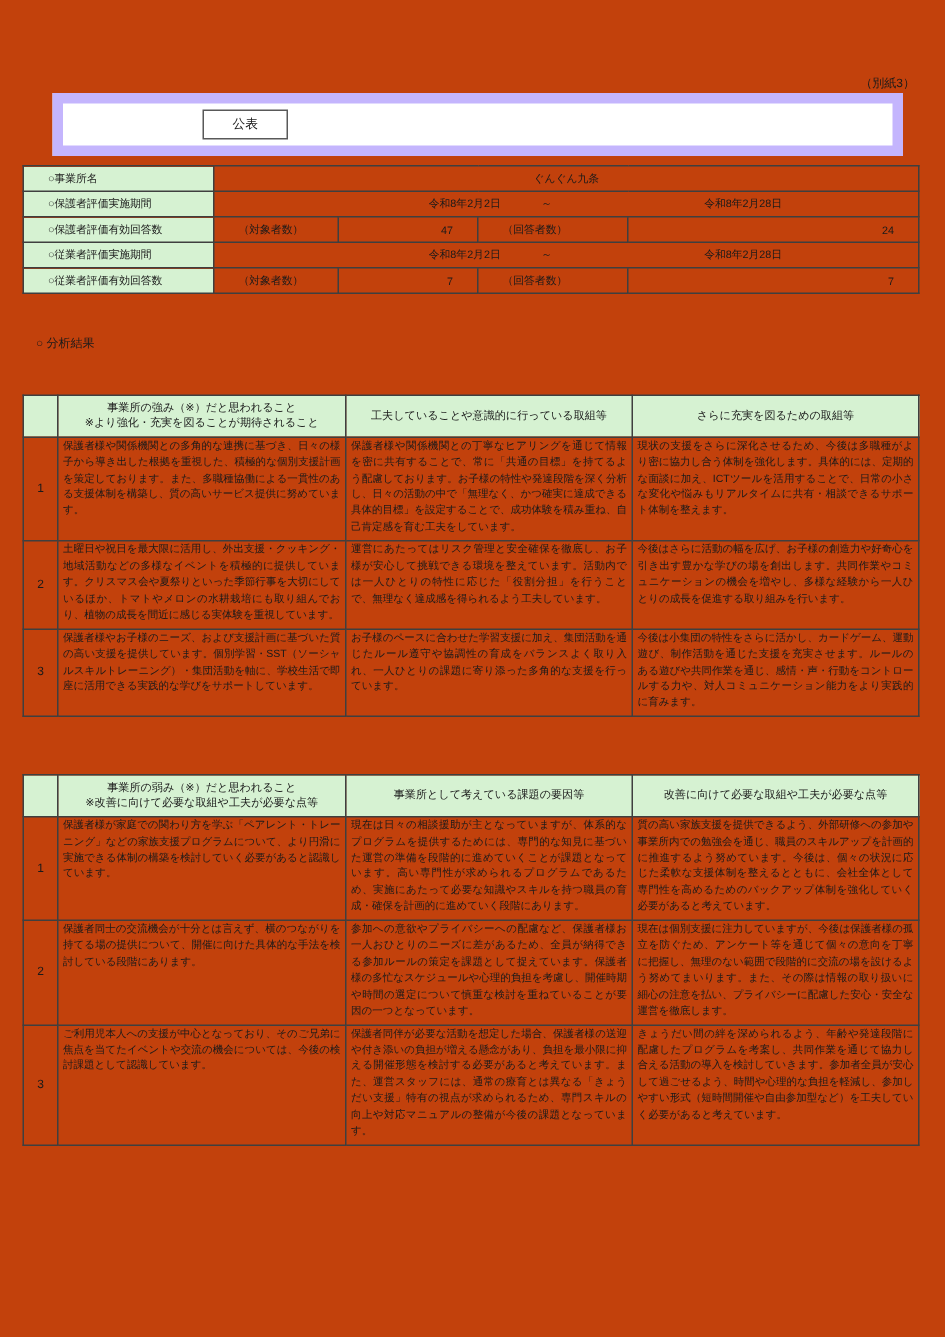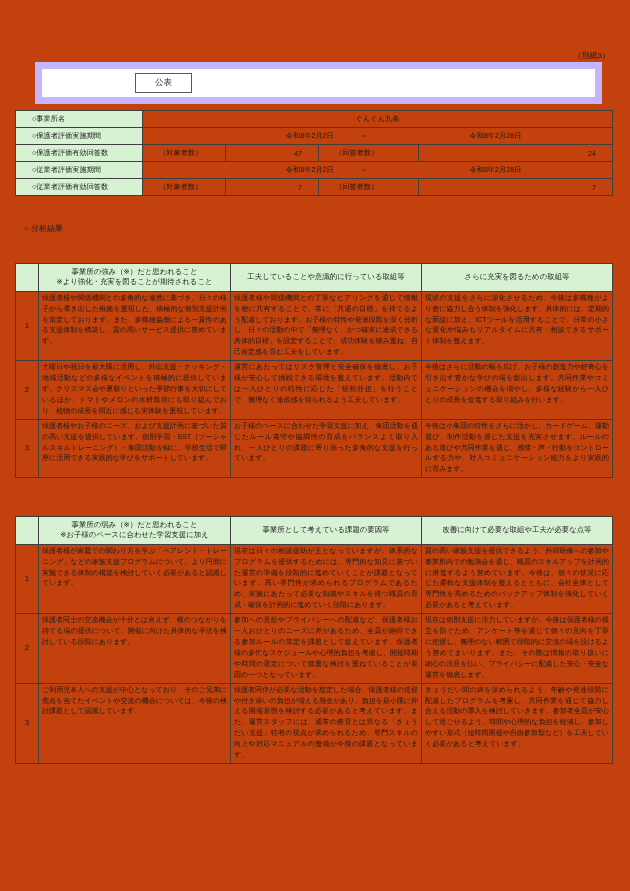--- a/index.html
+++ b/index.html
@@ -142,21 +142,21 @@
         <col style="width:23px">
         <col style="width:192px">
         <col style="width:191px">
         <col style="width:191px">
       </colgroup>
     <tbody>
         <tr>
       <th></th>
       <th>
         <div>事業所の弱み（※）だと思われること</div>
-        <div>※お子様のペースに合わせた学習支援に加え</div>
+        <div>※改善に向けて必要な取組や工夫が必要な点等</div>
       </th>
       <th>事業所として考えている課題の要因等</th>
       <th>改善に向けて必要な取組や工夫が必要な点等</th>
     </tr>
     <tr>
       <td class="row-num">1</td>
       <td>保護者様が家庭での関わり方を学ぶ「ペアレント・トレーニング」などの家族支援プログラムについて、より円滑に実施できる体制の構築を検討していく必要があると認識しています。</td>
       <td>現在は日々の相談援助が主となっていますが、体系的なプログラムを提供するためには、専門的な知見に基づいた運営の準備を段階的に進めていくことが課題となっています。高い専門性が求められるプログラムであるため、実施にあたって必要な知識やスキルを持つ職員の育成・確保を計画的に進めていく段階にあります。</td>
       <td>質の高い家族支援を提供できるよう、外部研修への参加や事業所内での勉強会を通じ、職員のスキルアップを計画的に推進するよう努めています。今後は、個々の状況に応じた柔軟な支援体制を整えるとともに、会社全体として専門性を高めるためのバックアップ体制を強化していく必要があると考えています。</td>
     </tr>

